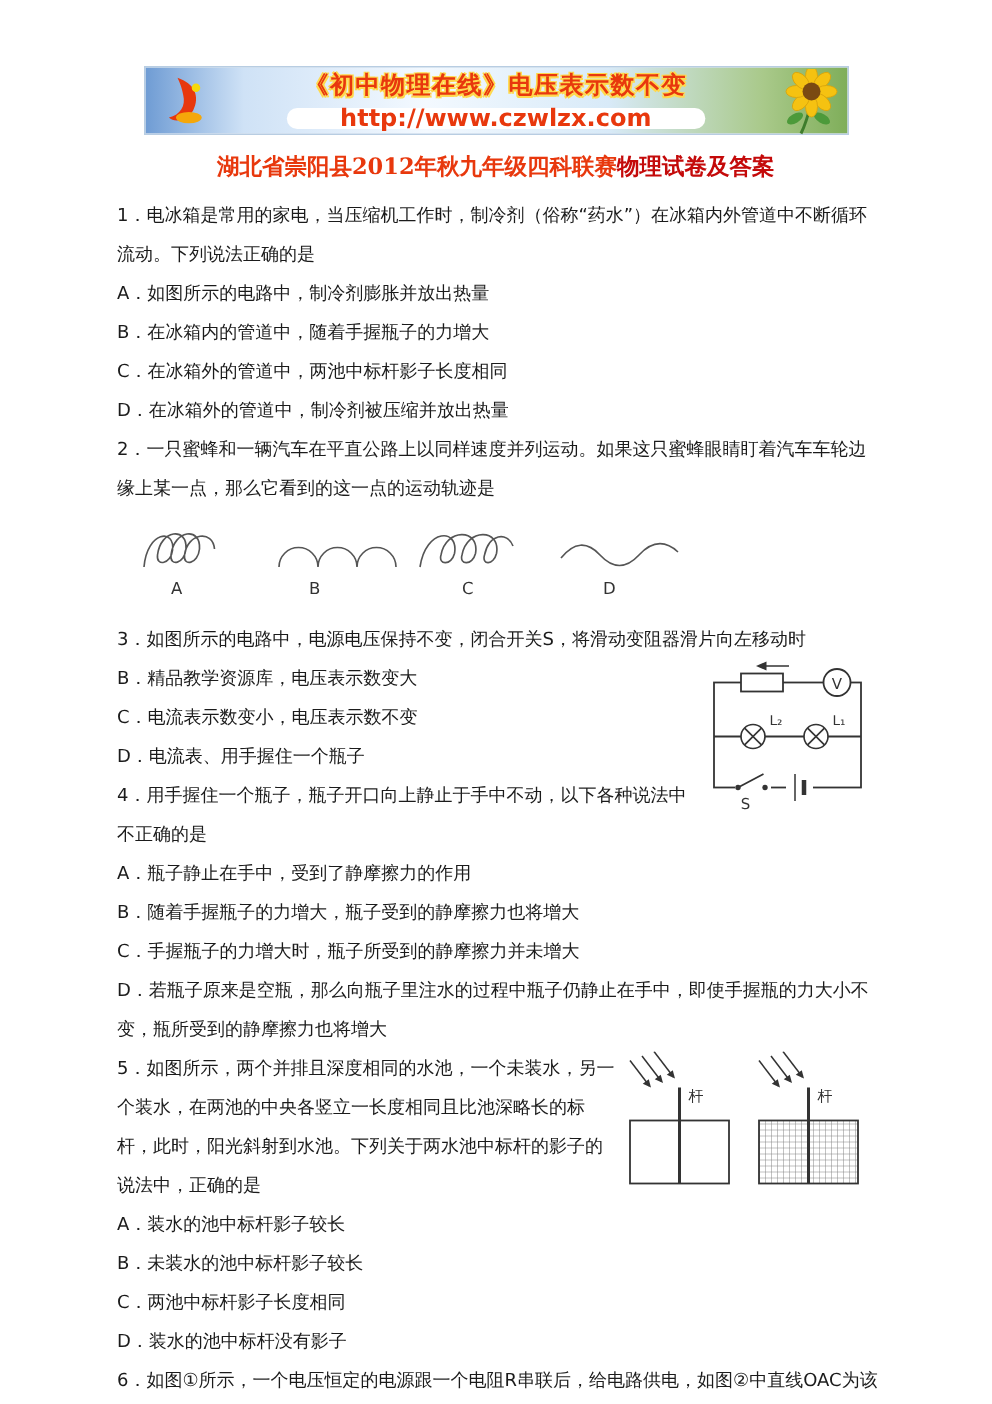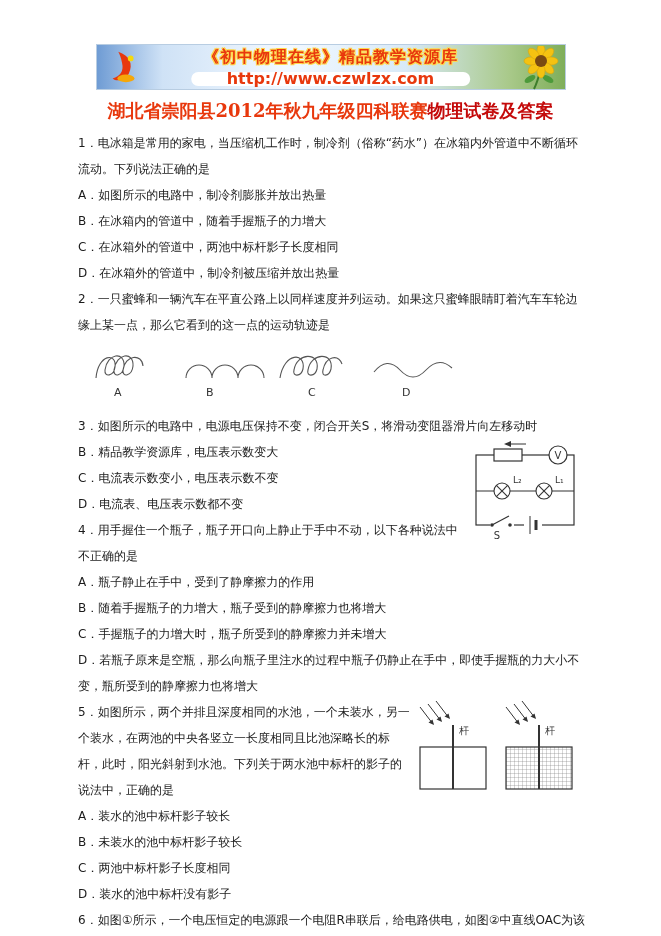--- a/index.html
+++ b/index.html
@@ -21,21 +21,21 @@
   }
   .banner-url{
     position:absolute;bottom:3px;left:50%;transform:translateX(-50%);
     background:#ffffff;border-radius:7px;padding:0 36px;height:14px;line-height:14px;
     font-size:16px;font-weight:bold;color:#e8380d;white-space:nowrap;cursor:pointer;
   }
   .banner .logo{position:absolute;left:8px;top:4px;}
   .banner .sunflower{position:absolute;right:2px;top:1px;}
   
   .title{
-    margin:10px 0 0 0;text-align:center;font-size:18px;font-weight:bold;line-height:22px;
+    margin:10px 0 0 0;text-align:center;font-size:15px;font-weight:bold;line-height:22px;
     font-family:"DejaVu Serif","Liberation Serif",serif;
   }
   .title .t1{color:#e8380d;}
   .title .t2{color:#c40a0a;}
   
   .content{margin:8px 75px 0 78px;width:508px;font-size:12px;line-height:26px;}
   .content p{margin:0;}
   .trace-wrap{margin:2px 0 2px 10px;}
   .circuit{float:right;margin:0 0 0 8px;}
   .pools{float:right;margin:2px 0 4px 6px;}
@@ -48,21 +48,21 @@
 <body>
 
 <div class="page">
 
   <div class="banner">
     <svg class="logo" width="38" height="36" viewBox="0 0 40 36">
       <path d="M14,2 C26,6 30,15 25,25 C21,32 12,34 8,30 C16,28 20,22 18,14 C17,8 15,4 14,2 Z" fill="#e8380d"></path>
       <ellipse cx="22" cy="30" rx="9" ry="4" fill="#f5a70a"></ellipse>
       <circle cx="27" cy="9" r="3" fill="#f5d90a"></circle>
     </svg>
-    <div class="banner-title">《初中物理在线》精品教学资源库</div>
+    <div class="banner-title">《初中物理在线》电压表示数不变</div>
     <div class="banner-url">http://www.czwlzx.com</div>
     <svg class="sunflower" width="46" height="44" viewBox="0 0 46 44">
       <path d="M24,22 C22,30 20,37 17,43" stroke="#3e7d2c" stroke-width="2" fill="none"></path>
       <ellipse cx="13" cy="33" rx="6" ry="3" fill="#4c9a3a" transform="rotate(-30 13 33)"></ellipse>
       <ellipse cx="31" cy="33" rx="6" ry="3" fill="#4c9a3a" transform="rotate(30 31 33)"></ellipse>
       <g transform="translate(24,15)" fill="#f5c211" stroke="#d9a50c" stroke-width="0.6">
         <ellipse cx="0" cy="-10" rx="4" ry="7"></ellipse>
         <ellipse cx="0" cy="-10" rx="4" ry="7" transform="rotate(45)"></ellipse>
         <ellipse cx="0" cy="-10" rx="4" ry="7" transform="rotate(90)"></ellipse>
         <ellipse cx="0" cy="-10" rx="4" ry="7" transform="rotate(135)"></ellipse>
@@ -138,21 +138,21 @@
       <text x="29" y="100" font-size="10" text-anchor="middle" fill="#333">S</text>
 
       <line x1="56" y1="86" x2="74" y2="86" stroke="#fff" stroke-width="3"></line>
       <g>
         <line x1="62" y1="77" x2="62" y2="95" stroke="#333" stroke-width="1"></line>
         <line x1="68" y1="81" x2="68" y2="91" stroke="#333" stroke-width="3"></line>
       </g>
     </svg>
     <p>B．精品教学资源库，电压表示数变大</p>
     <p>C．电流表示数变小，电压表示数不变</p>
-    <p>D．电流表、电压表示数都不变</p>
+    <p>D．电流表、用手握住一个瓶子</p>
 
     <p>4．用手握住一个瓶子，瓶子开口向上静止于手中不动，以下各种说法中</p>
     <p>不正确的是</p>
     <p>A．瓶子静止在手中，受到了静摩擦力的作用</p>
     <p>B．随着手握瓶子的力增大，瓶子受到的静摩擦力也将增大</p>
     <p>C．手握瓶子的力增大时，瓶子所受到的静摩擦力并未增大</p>
     <p>D．若瓶子原来是空瓶，那么向瓶子里注水的过程中瓶子仍静止在手中，即使手握瓶的力大小不变，瓶所受到的静摩擦力也将增大</p>
 
     <svg class="pools" width="168" height="90" viewBox="0 0 168 90">
       <defs>

